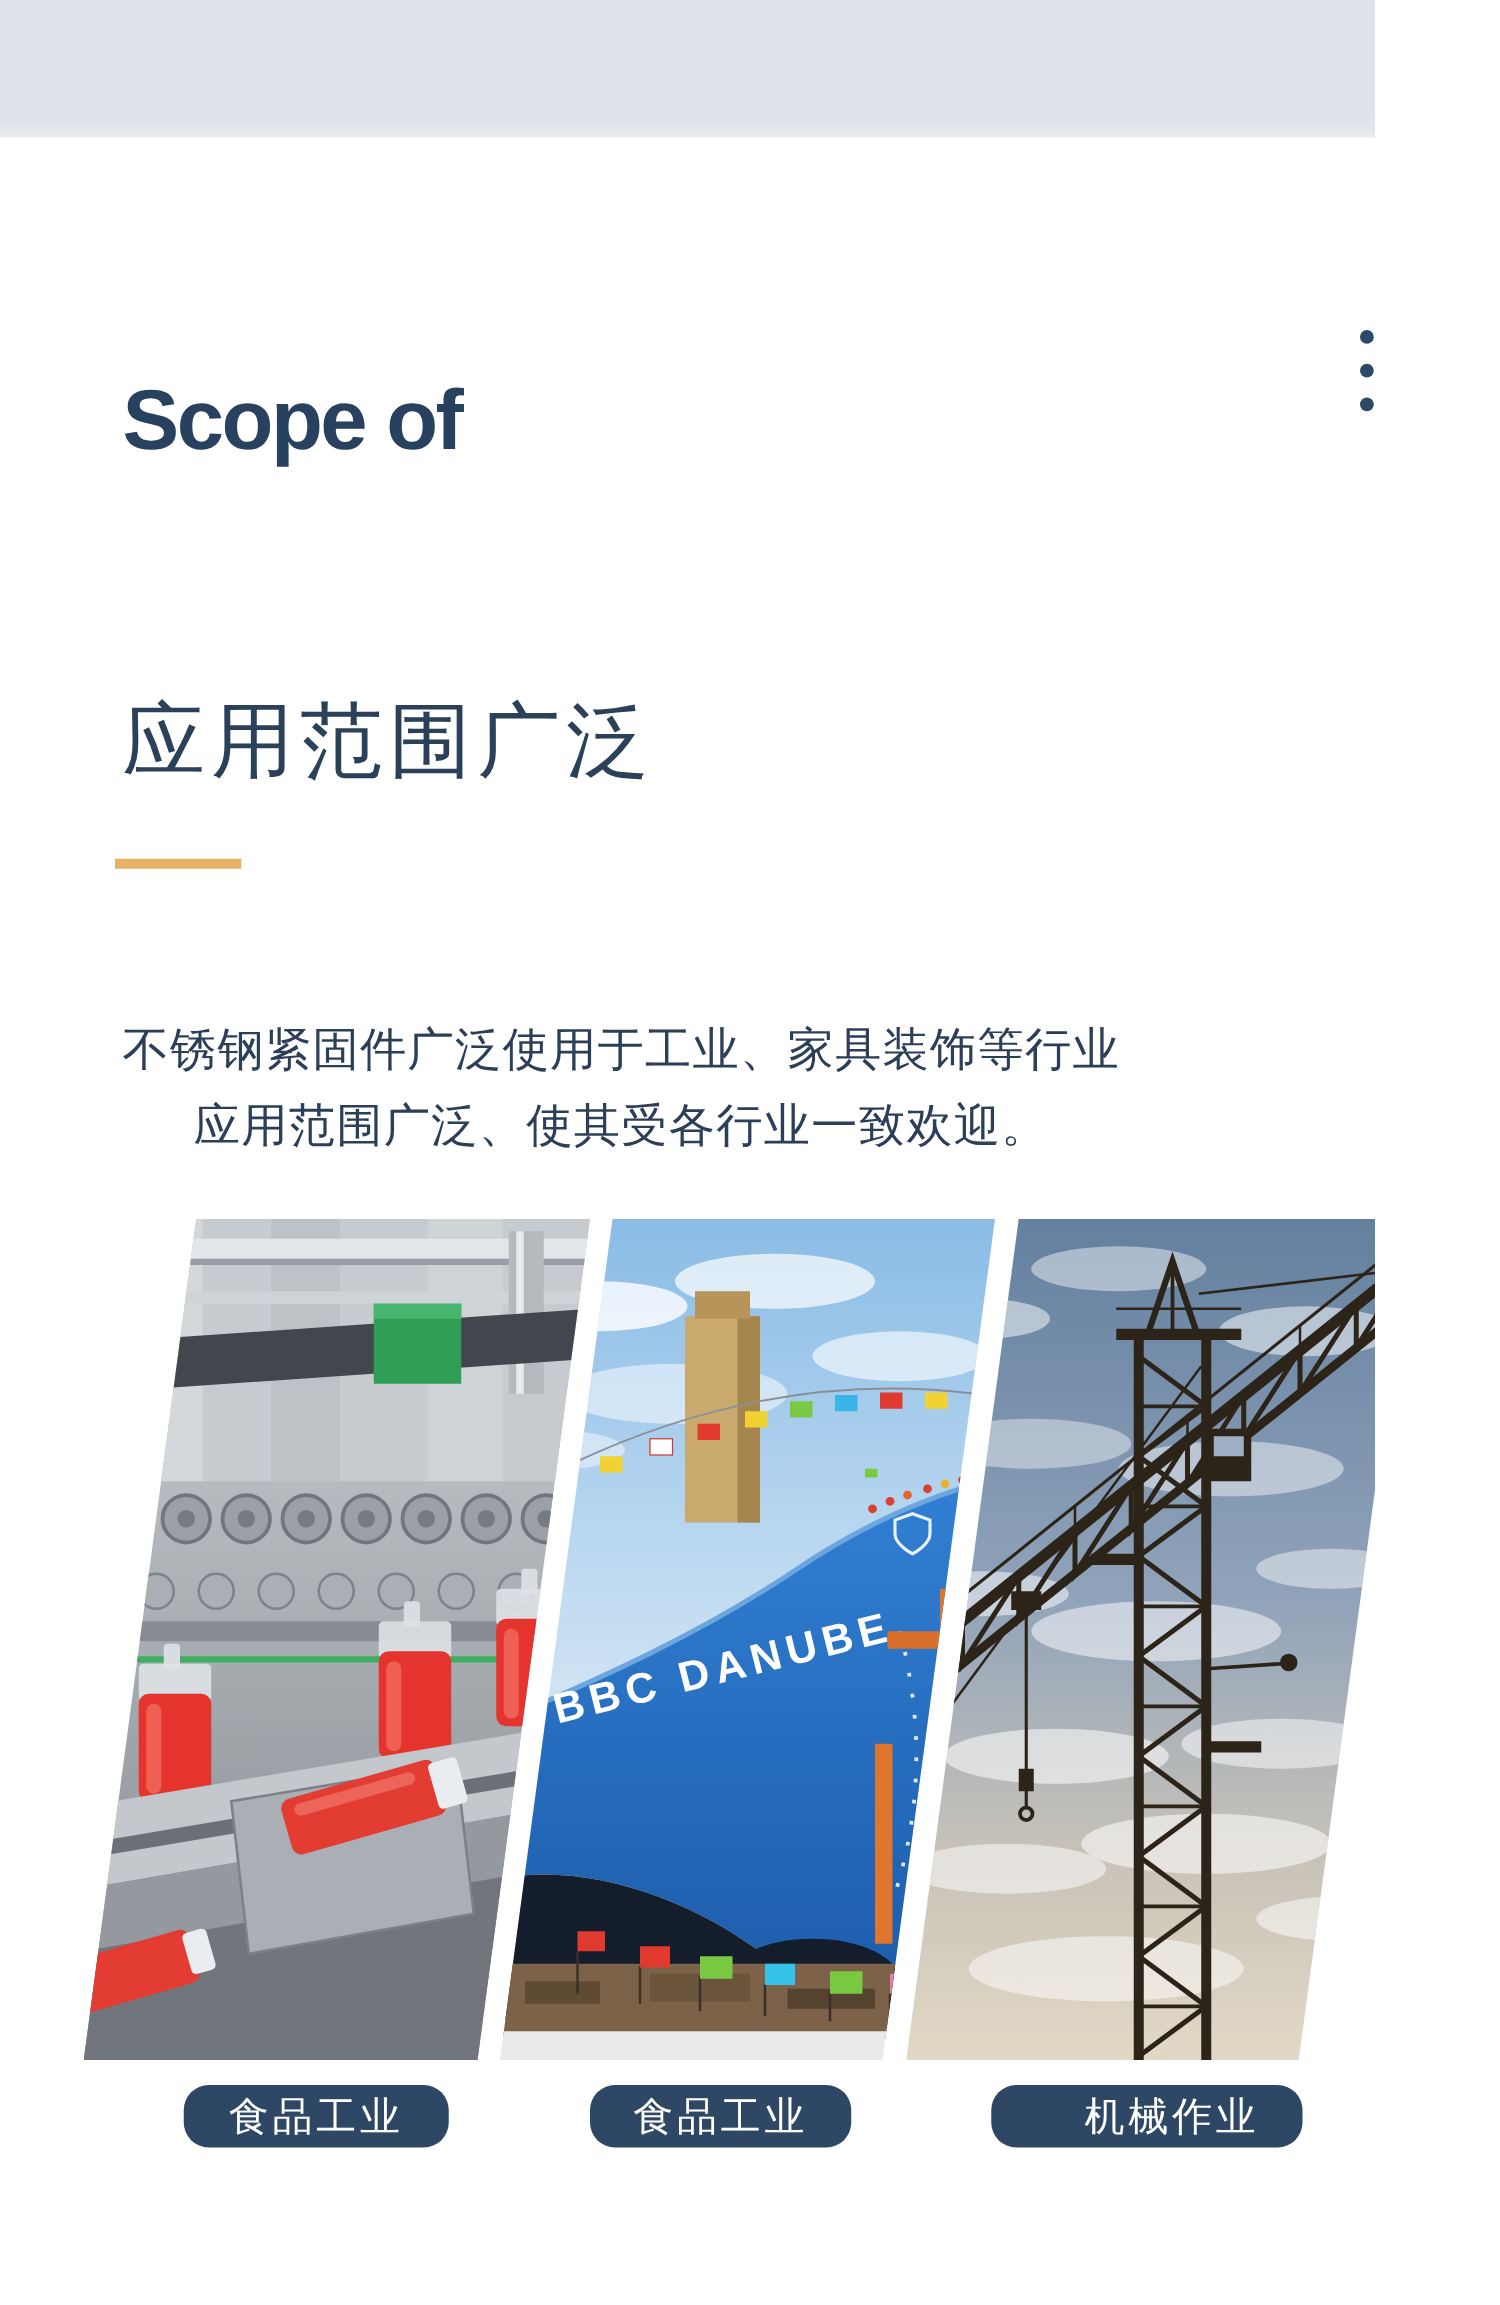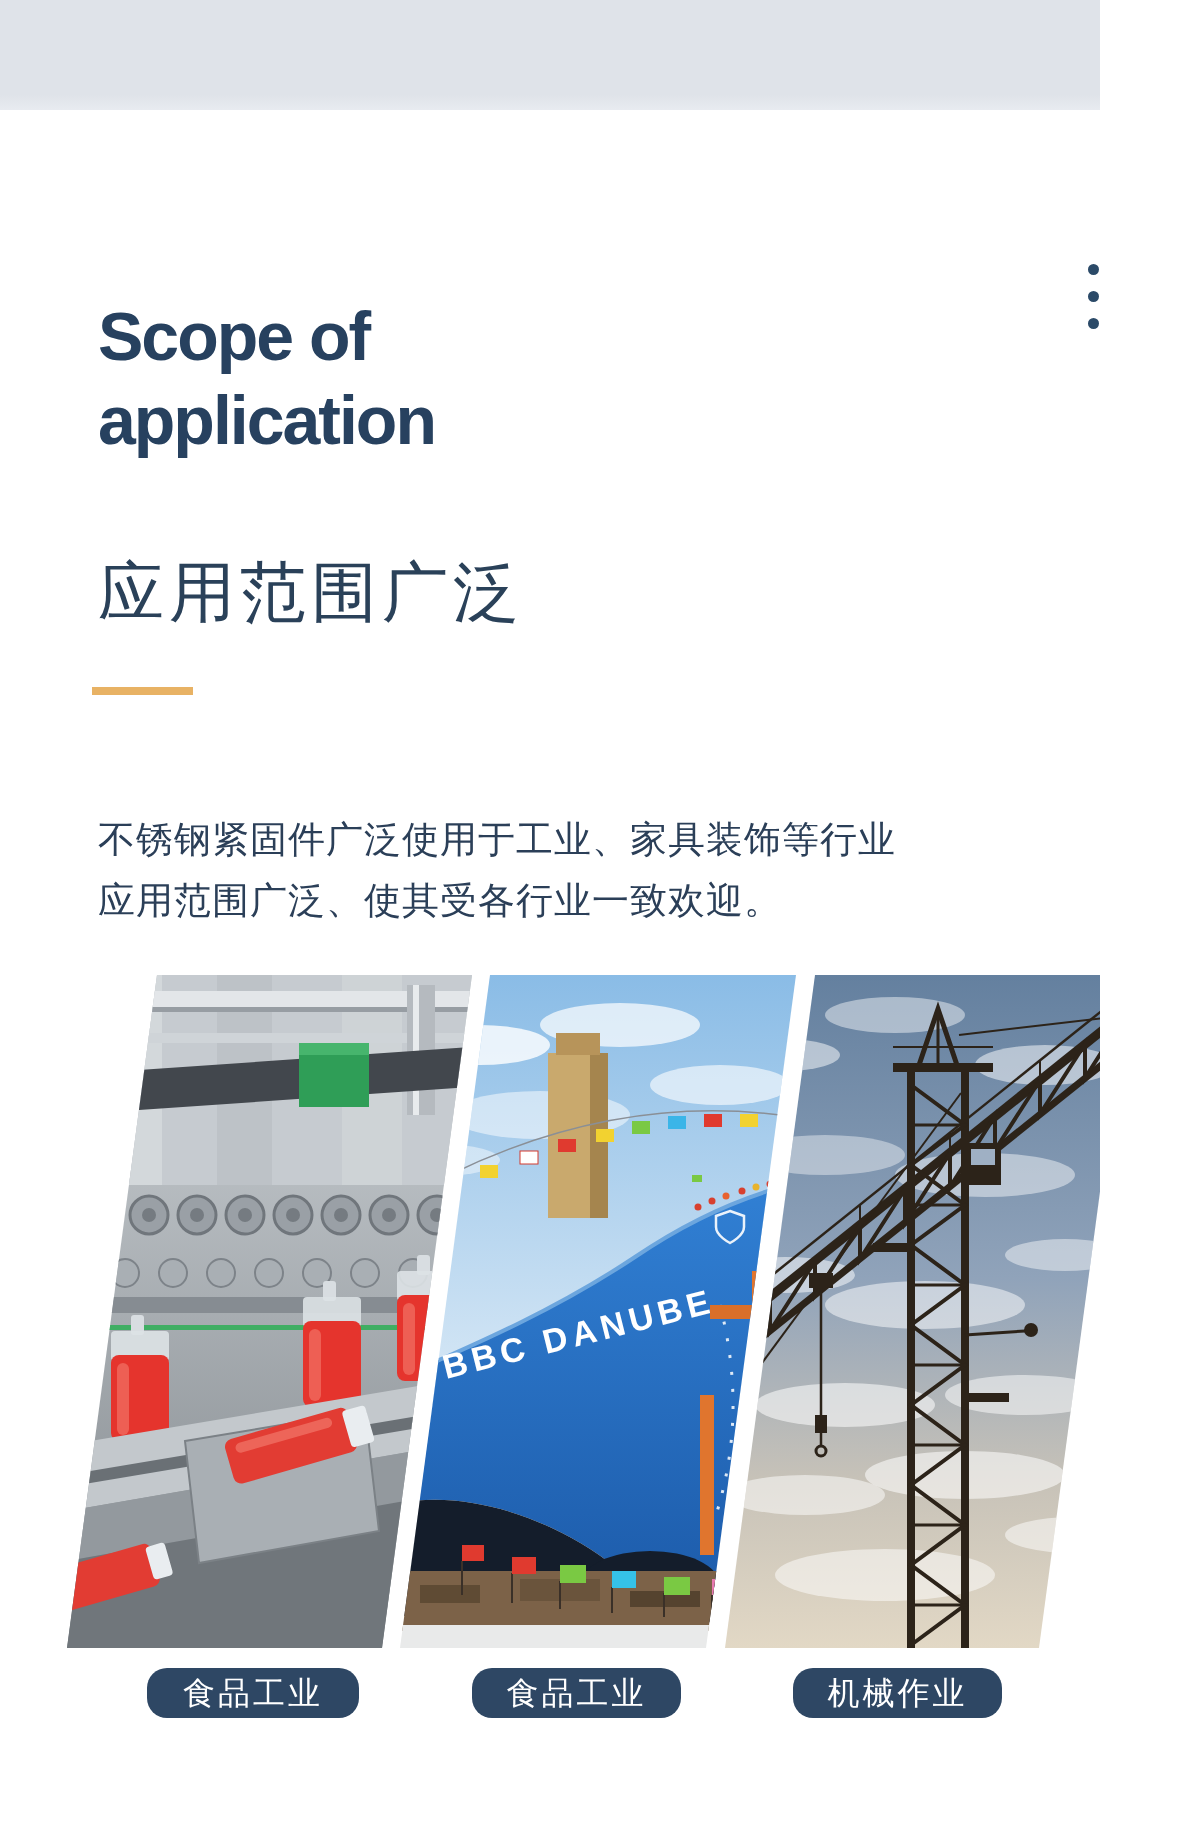--- a/index.html
+++ b/index.html
@@ -18,54 +18,53 @@
     font-size:68px;line-height:84px;font-weight:bold;letter-spacing:-2px;color:#27415f;
   }
   .title span{display:block;}
   .subtitle{
     position:absolute;left:98px;top:492px;
     font-size:66px;line-height:90px;font-weight:500;letter-spacing:5px;color:#2a4159;
   }
   .divider{position:absolute;left:92px;top:687px;width:101px;height:8px;background:#e8b264;}
   .intro{
     position:absolute;left:98px;top:772px;
-    font-size:37px;line-height:61px;font-weight:500;letter-spacing:1px;color:#2b3f58;
+    font-size:37px;line-height:61px;font-weight:500;letter-spacing:1px;color:#2b3f58;text-align:center;
   }
   .intro span{display:block;}
   .gallery{position:absolute;left:0;top:975px;width:1200px;height:673px;}
   .card{position:absolute;top:0;height:673px;overflow:hidden;}
   .card svg{display:block;width:100%;height:100%;}
   .card1{left:67px;width:405px;clip-path:polygon(90px 0,405px 0,315px 673px,0 673px);}
   .card2{left:400px;width:396px;clip-path:polygon(90px 0,396px 0,306px 673px,0 673px);}
   .card3{left:725px;width:404px;clip-path:polygon(90px 0,404px 0,314px 673px,0 673px);}
   .tags{position:absolute;left:0;top:1668px;width:1200px;height:50px;margin-left:24px;}
   .tag{
     position:absolute;height:50px;border-radius:20px;background:#2e4764;
     color:#ffffff;font-size:32px;line-height:50px;text-align:center;letter-spacing:3px;font-weight:500;
   }
   .tag1{left:123px;width:212px;}
   .tag2{left:448px;width:209px;}
-  .tag3{left:769px;width:209px;}
+  .tag3{left:769px;width:209px;padding-left:40px;}
 </style>
 </head>
 <body>
 
 <div class="page">
 
   <div class="topbar"></div>
 
   <div class="kebab">
     <i></i>
     <i></i>
     <i></i>
   </div>
 
   <h1 class="title">
     <span>Scope of</span>
-    <span>application</span>
   </h1>
 
   <h2 class="subtitle">应用范围广泛</h2>
 
   <div class="divider"></div>
 
   <p class="intro">
     <span>不锈钢紧固件广泛使用于工业、家具装饰等行业</span>
     <span>应用范围广泛、使其受各行业一致欢迎。</span>
   </p>

